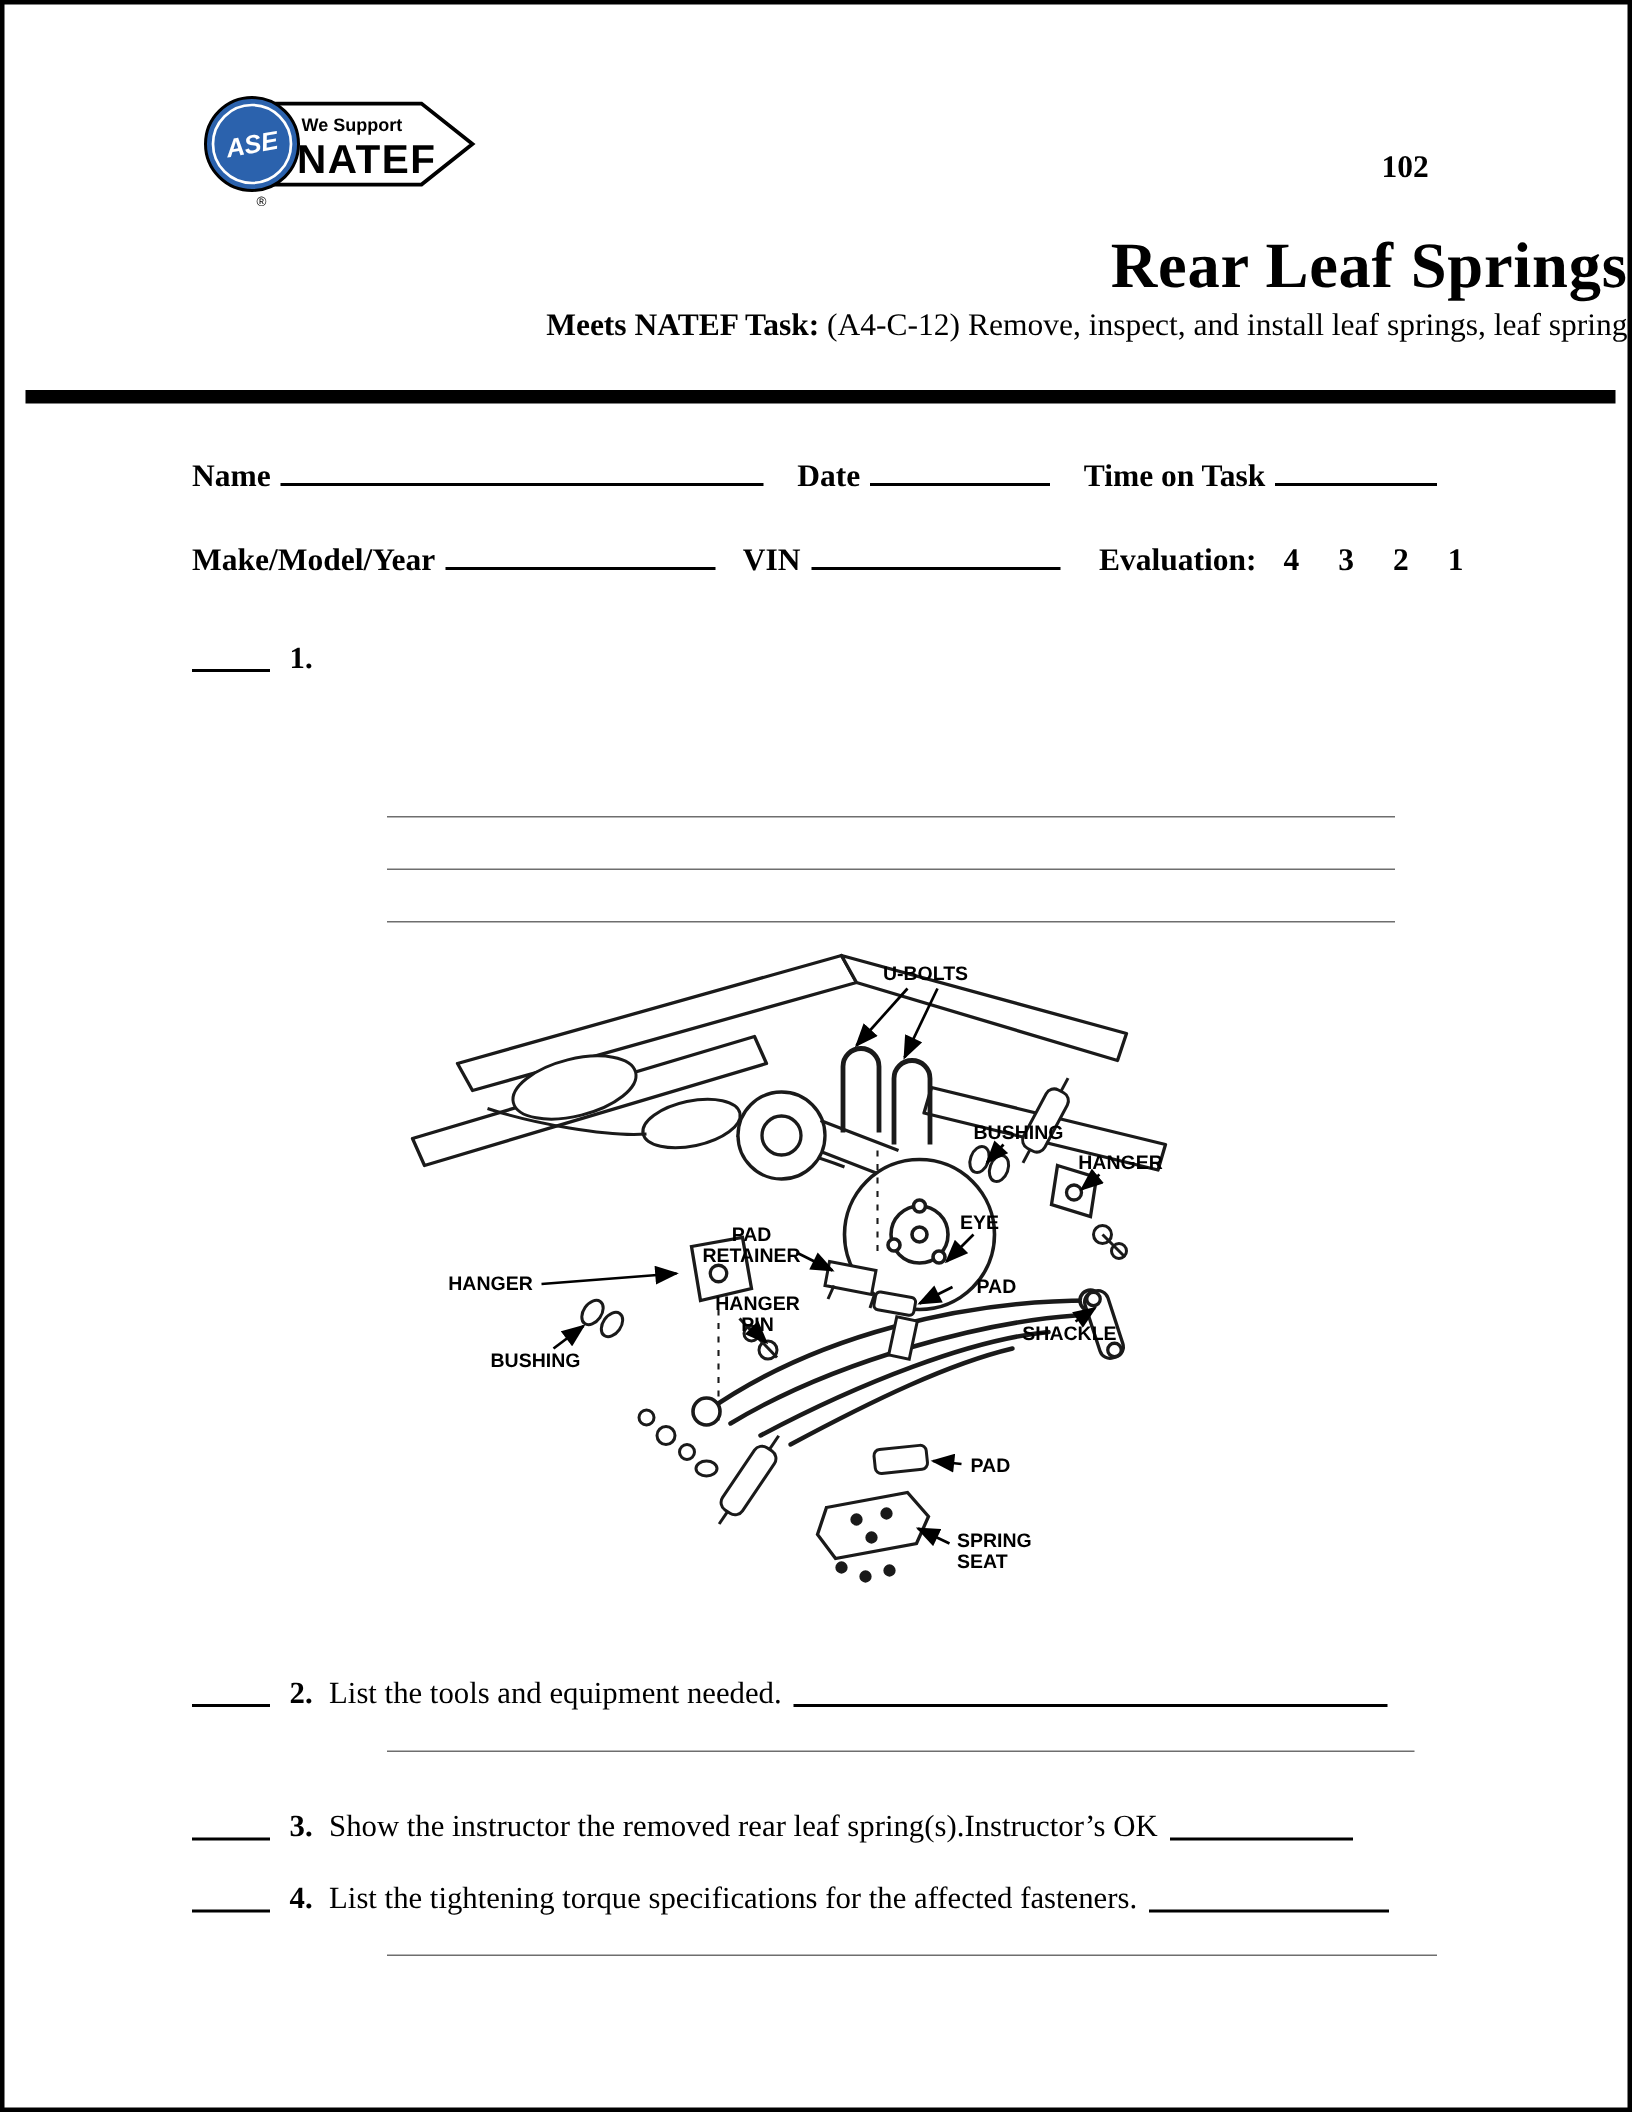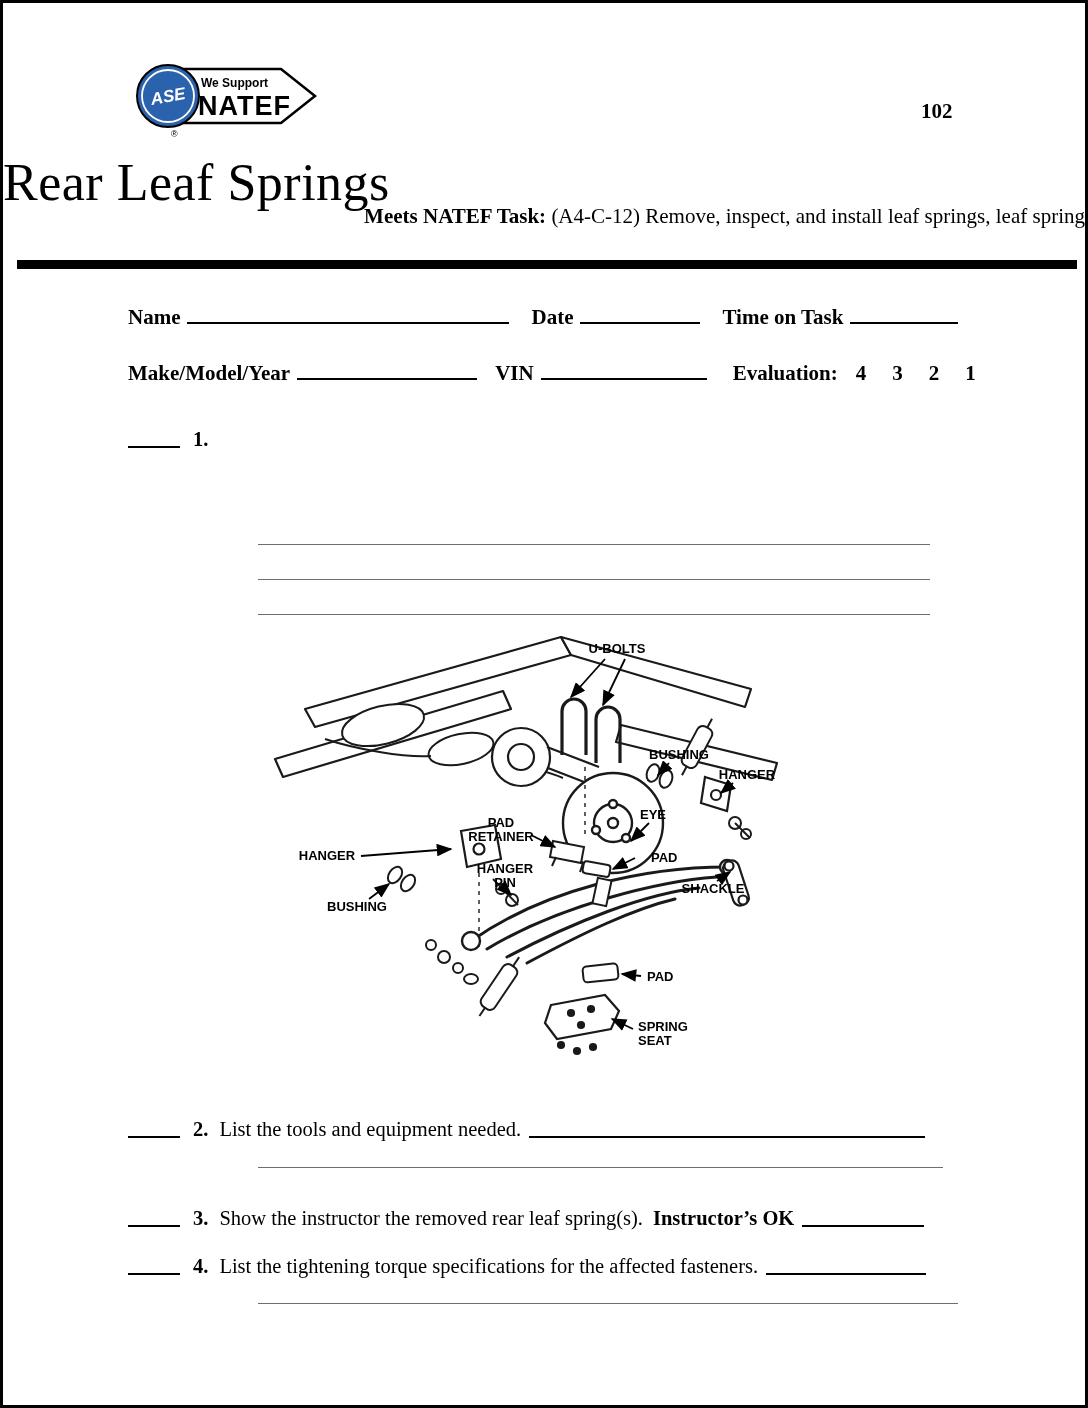--- a/index.html
+++ b/index.html
@@ -5,34 +5,34 @@
   * { margin:0; padding:0; box-sizing:border-box; }
   html,body { background:#e8e8e8; }
   body { font-family:"Liberation Serif", "DejaVu Serif", serif; color:#000; }
   .page {
     position:relative; width:1088px; height:1408px; background:#fff;
     border:3px solid #000; overflow:hidden; margin:0 auto;
   }
   .abs { position:absolute; }
   .b { font-weight:bold; }
   .page-num { left:918px; top:56px; font-size:21px; font-weight:bold;margin-top:40px; }
-  .title { left:0; right:0; top:150px; text-align:left; font-size:52px; font-weight:normal; letter-spacing:0.5px; }
+  .title { left:0; right:0; top:150px; text-align:right; font-size:43px; font-weight:bold; letter-spacing:0.5px; }
   .subtitle { left:0; right:0; top:201px; text-align:right; font-size:21px; line-height:25px; }
   .divider { left:14px; top:257px; width:1060px; height:9px; background:#000; }
   .formrow { left:125px; font-size:21px; white-space:nowrap; }
   .ul { display:inline-block; border-bottom:2px solid #000; height:20px; vertical-align:baseline; margin-left:7px; }
   .gap { margin-left:22px; }
   .task { position:absolute; left:125px; display:flex; align-items:flex-start; font-size:20.5px; line-height:26px; }
   .check { width:52px; height:22px; border-bottom:2px solid #000; flex:none; margin-right:13px; }
   .num { font-weight:bold; flex:none; margin-right:11px; }
   .ttext-wrap { width:676px; }
   .nowrap { white-space:nowrap; }
   .inul { display:inline-block; border-bottom:2px solid #000; height:22px; flex:none; margin-left:8px; }
   .ansline { position:absolute; border-bottom:1.6px solid #6e6e6e; height:0; }
-  .oklabel { font-weight:bold; margin-left:10px; white-space:nowrap; }
+  .oklabel { font-weight:normal; margin-left:0; white-space:nowrap; }
   .diagram { left:262px; top:624px; width:545px; height:452px; }
   svg text { user-select:none; }
 </style>
 </head>
 <body>
 
 <div class="page">
 
   <div class="abs page-num">102</div>
 

